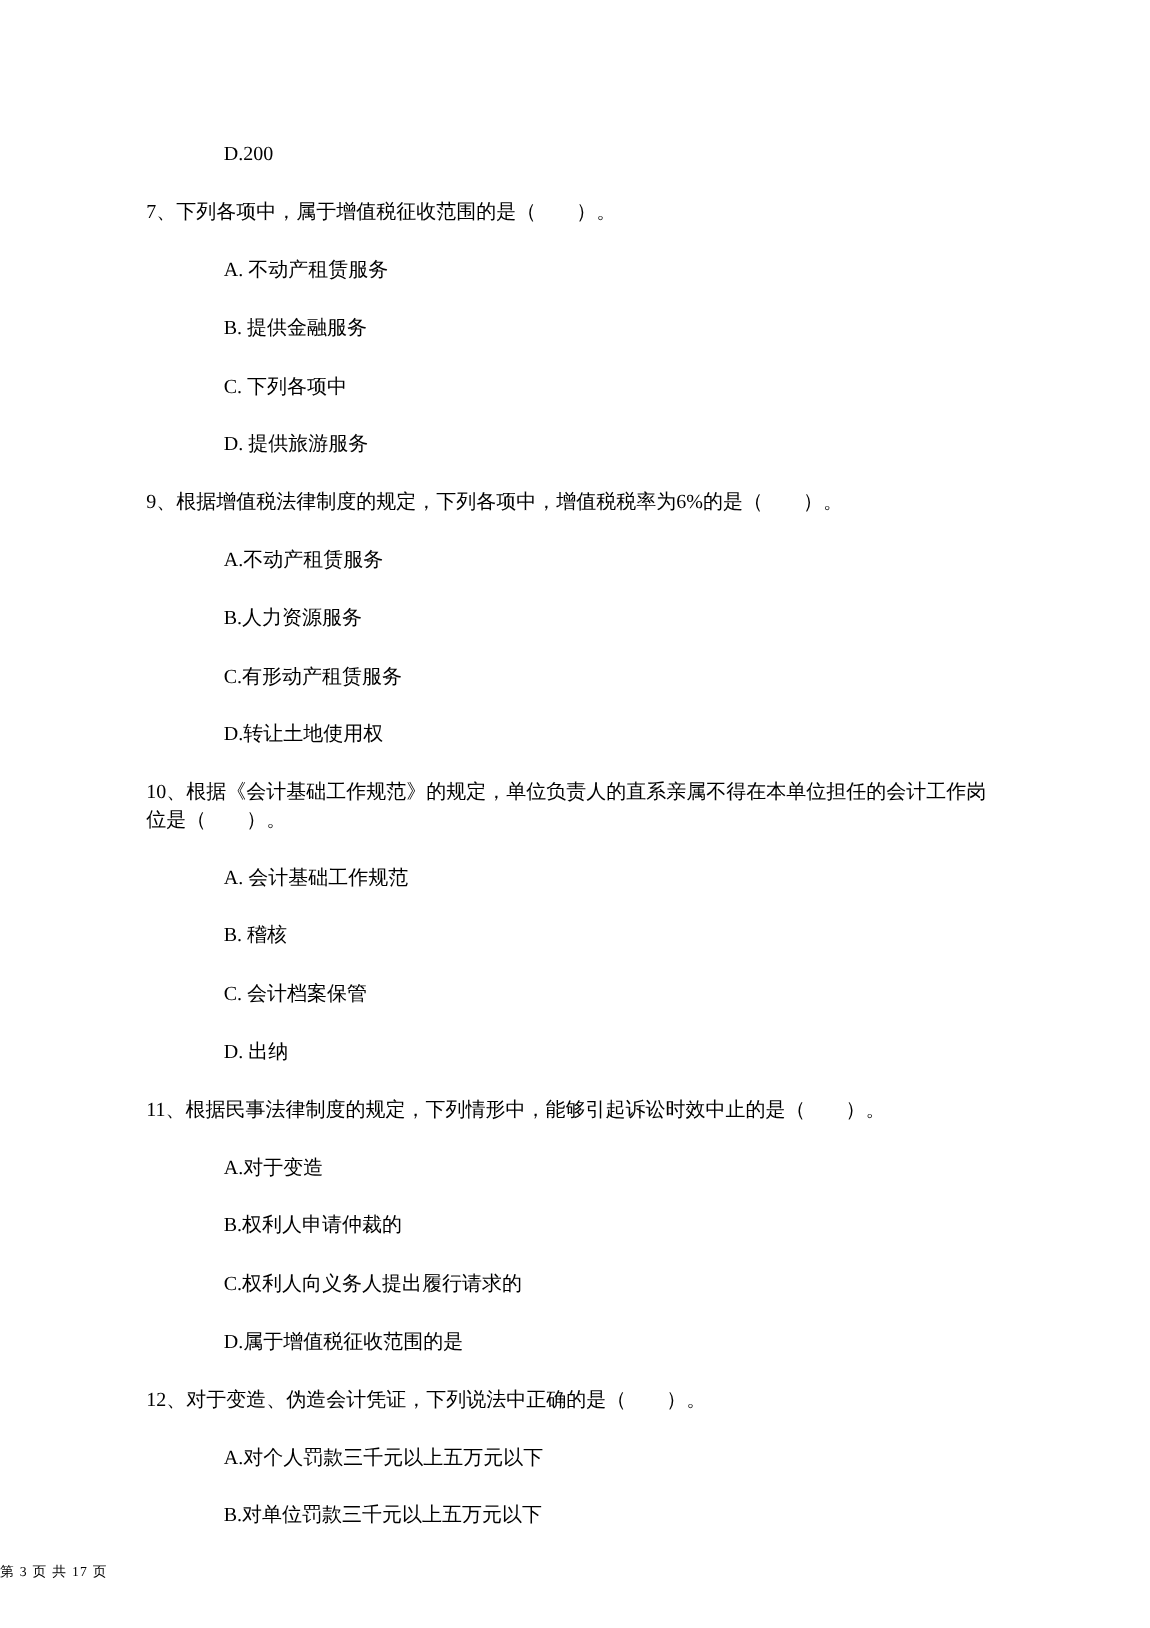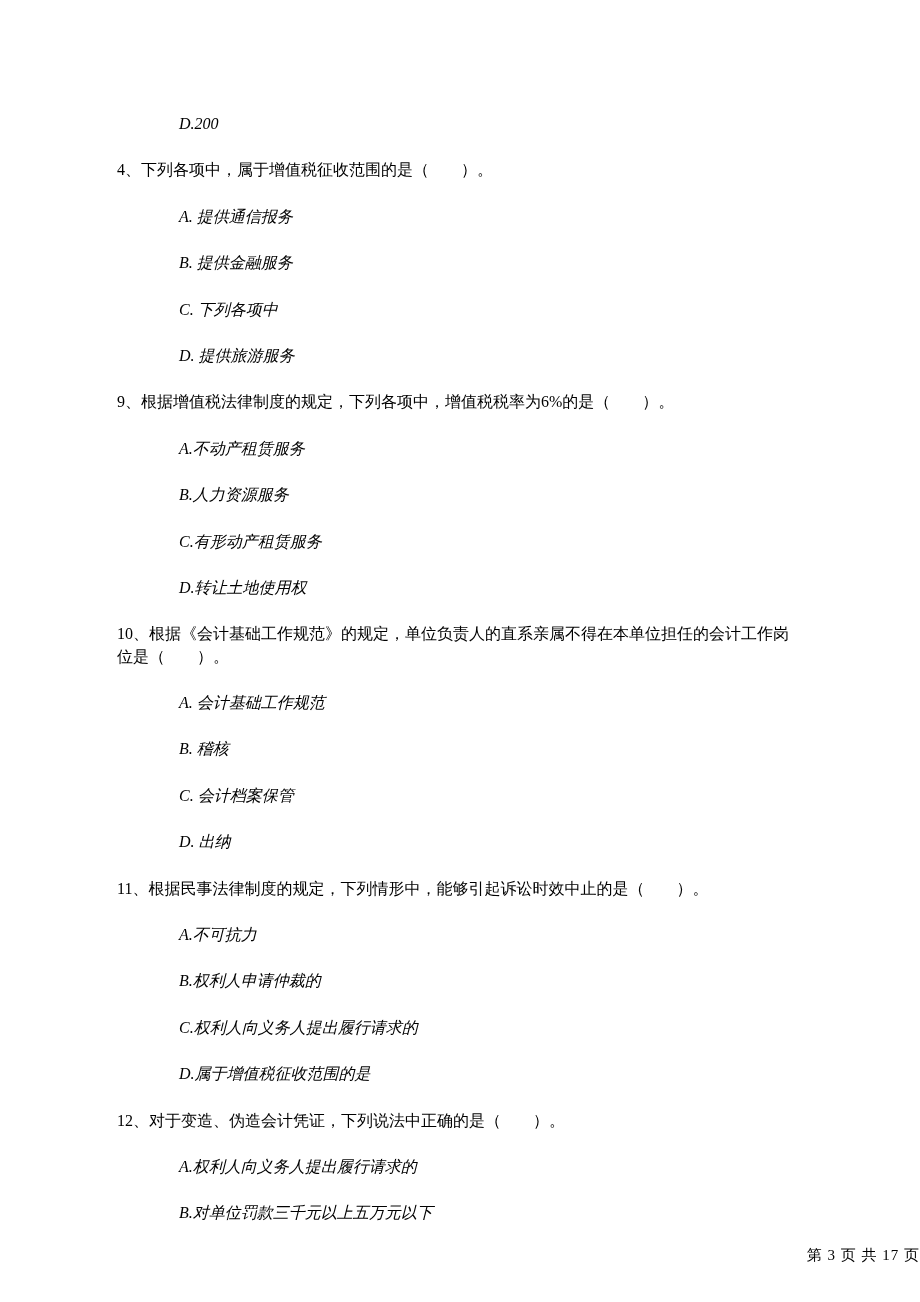--- a/index.html
+++ b/index.html
@@ -7,58 +7,58 @@
       background: #ffffff;
       font-family: "SimSun", "宋体", serif;
       font-size: 16px;
       color: #000000;
       width: 920px;
       height: 1302px;
       position: relative;
       padding: 113px 117px 50px 117px;
       line-height: 1.4;
     }
-    .indent-option { padding-left: 62px; margin-bottom: 24px; font-style: italic; }
+    .indent-option { padding-left: 62px; margin-bottom: 24px; }
     .stem { margin-bottom: 24px; }
     .footer {
       position: absolute;
       bottom: 36px;
       left: 0;
       width: 100%;
-      text-align: right;
-      font-size: 15px;
+      text-align: left;
+      font-size: 11px;
       letter-spacing: 1px;
     }
   </style>
 </head>
 <body>
 
 <div class="indent-option">D.200</div>
 
-<div class="stem">4、下列各项中，属于增值税征收范围的是（　　）。</div>
-<div class="indent-option">A. 提供通信报务</div>
+<div class="stem">7、下列各项中，属于增值税征收范围的是（　　）。</div>
+<div class="indent-option">A. 不动产租赁服务</div>
 <div class="indent-option">B. 提供金融服务</div>
 <div class="indent-option">C. 下列各项中</div>
 <div class="indent-option">D. 提供旅游服务</div>
 
 <div class="stem">9、根据增值税法律制度的规定，下列各项中，增值税税率为6%的是（　　）。</div>
 <div class="indent-option">A.不动产租赁服务</div>
 <div class="indent-option">B.人力资源服务</div>
 <div class="indent-option">C.有形动产租赁服务</div>
 <div class="indent-option">D.转让土地使用权</div>
 
 <div class="stem">10、根据《会计基础工作规范》的规定，单位负责人的直系亲属不得在本单位担任的会计工作岗位是（　　）。</div>
 <div class="indent-option">A. 会计基础工作规范</div>
 <div class="indent-option">B. 稽核</div>
 <div class="indent-option">C. 会计档案保管</div>
 <div class="indent-option">D. 出纳</div>
 
 <div class="stem">11、根据民事法律制度的规定，下列情形中，能够引起诉讼时效中止的是（　　）。</div>
-<div class="indent-option">A.不可抗力</div>
+<div class="indent-option">A.对于变造</div>
 <div class="indent-option">B.权利人申请仲裁的</div>
 <div class="indent-option">C.权利人向义务人提出履行请求的</div>
 <div class="indent-option">D.属于增值税征收范围的是</div>
 
 <div class="stem">12、对于变造、伪造会计凭证，下列说法中正确的是（　　）。</div>
-<div class="indent-option">A.权利人向义务人提出履行请求的</div>
+<div class="indent-option">A.对个人罚款三千元以上五万元以下</div>
 <div class="indent-option">B.对单位罚款三千元以上五万元以下</div>
 
 <div class="footer">第 3 页 共 17 页</div>
 
 </body></html>

